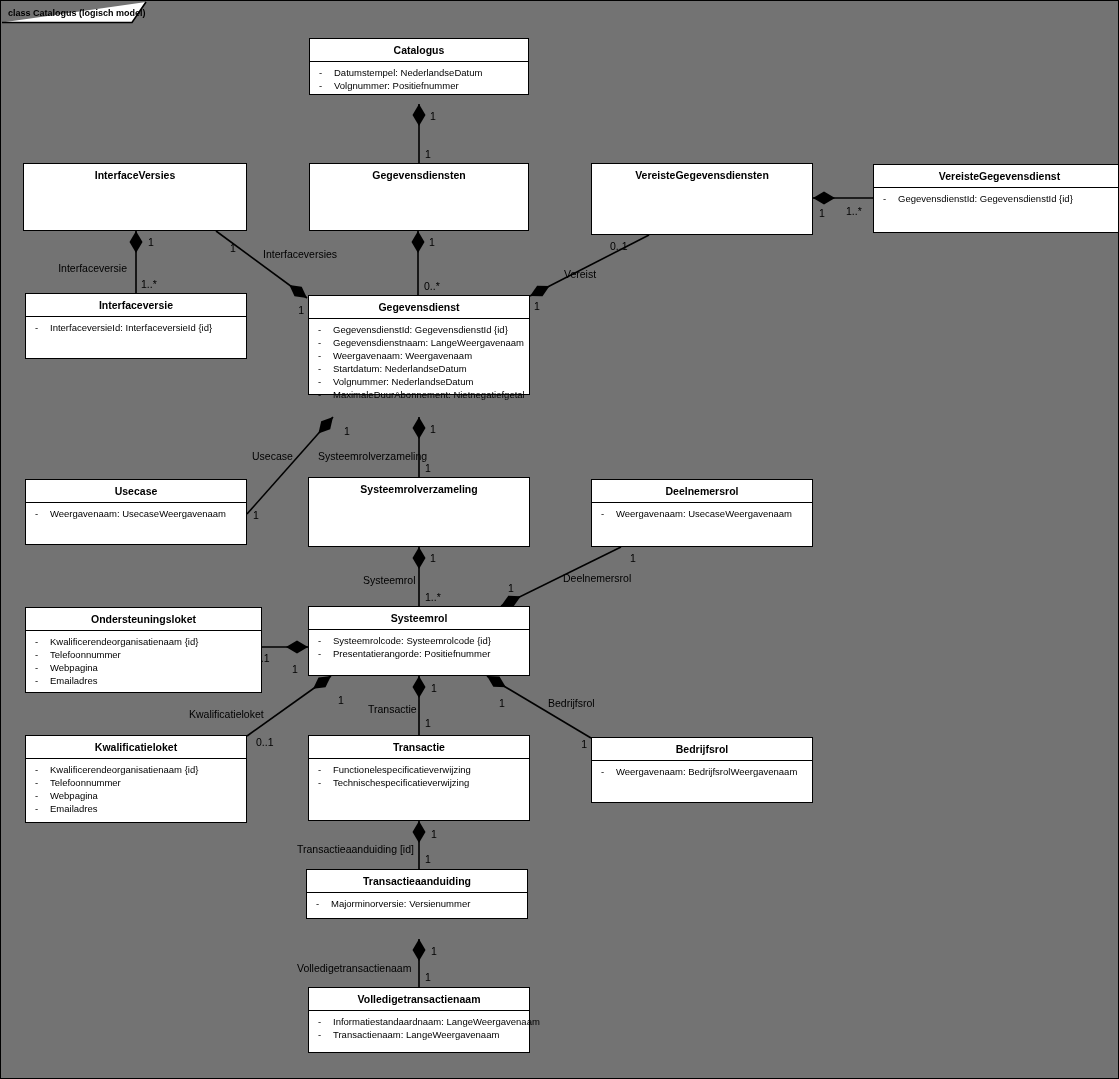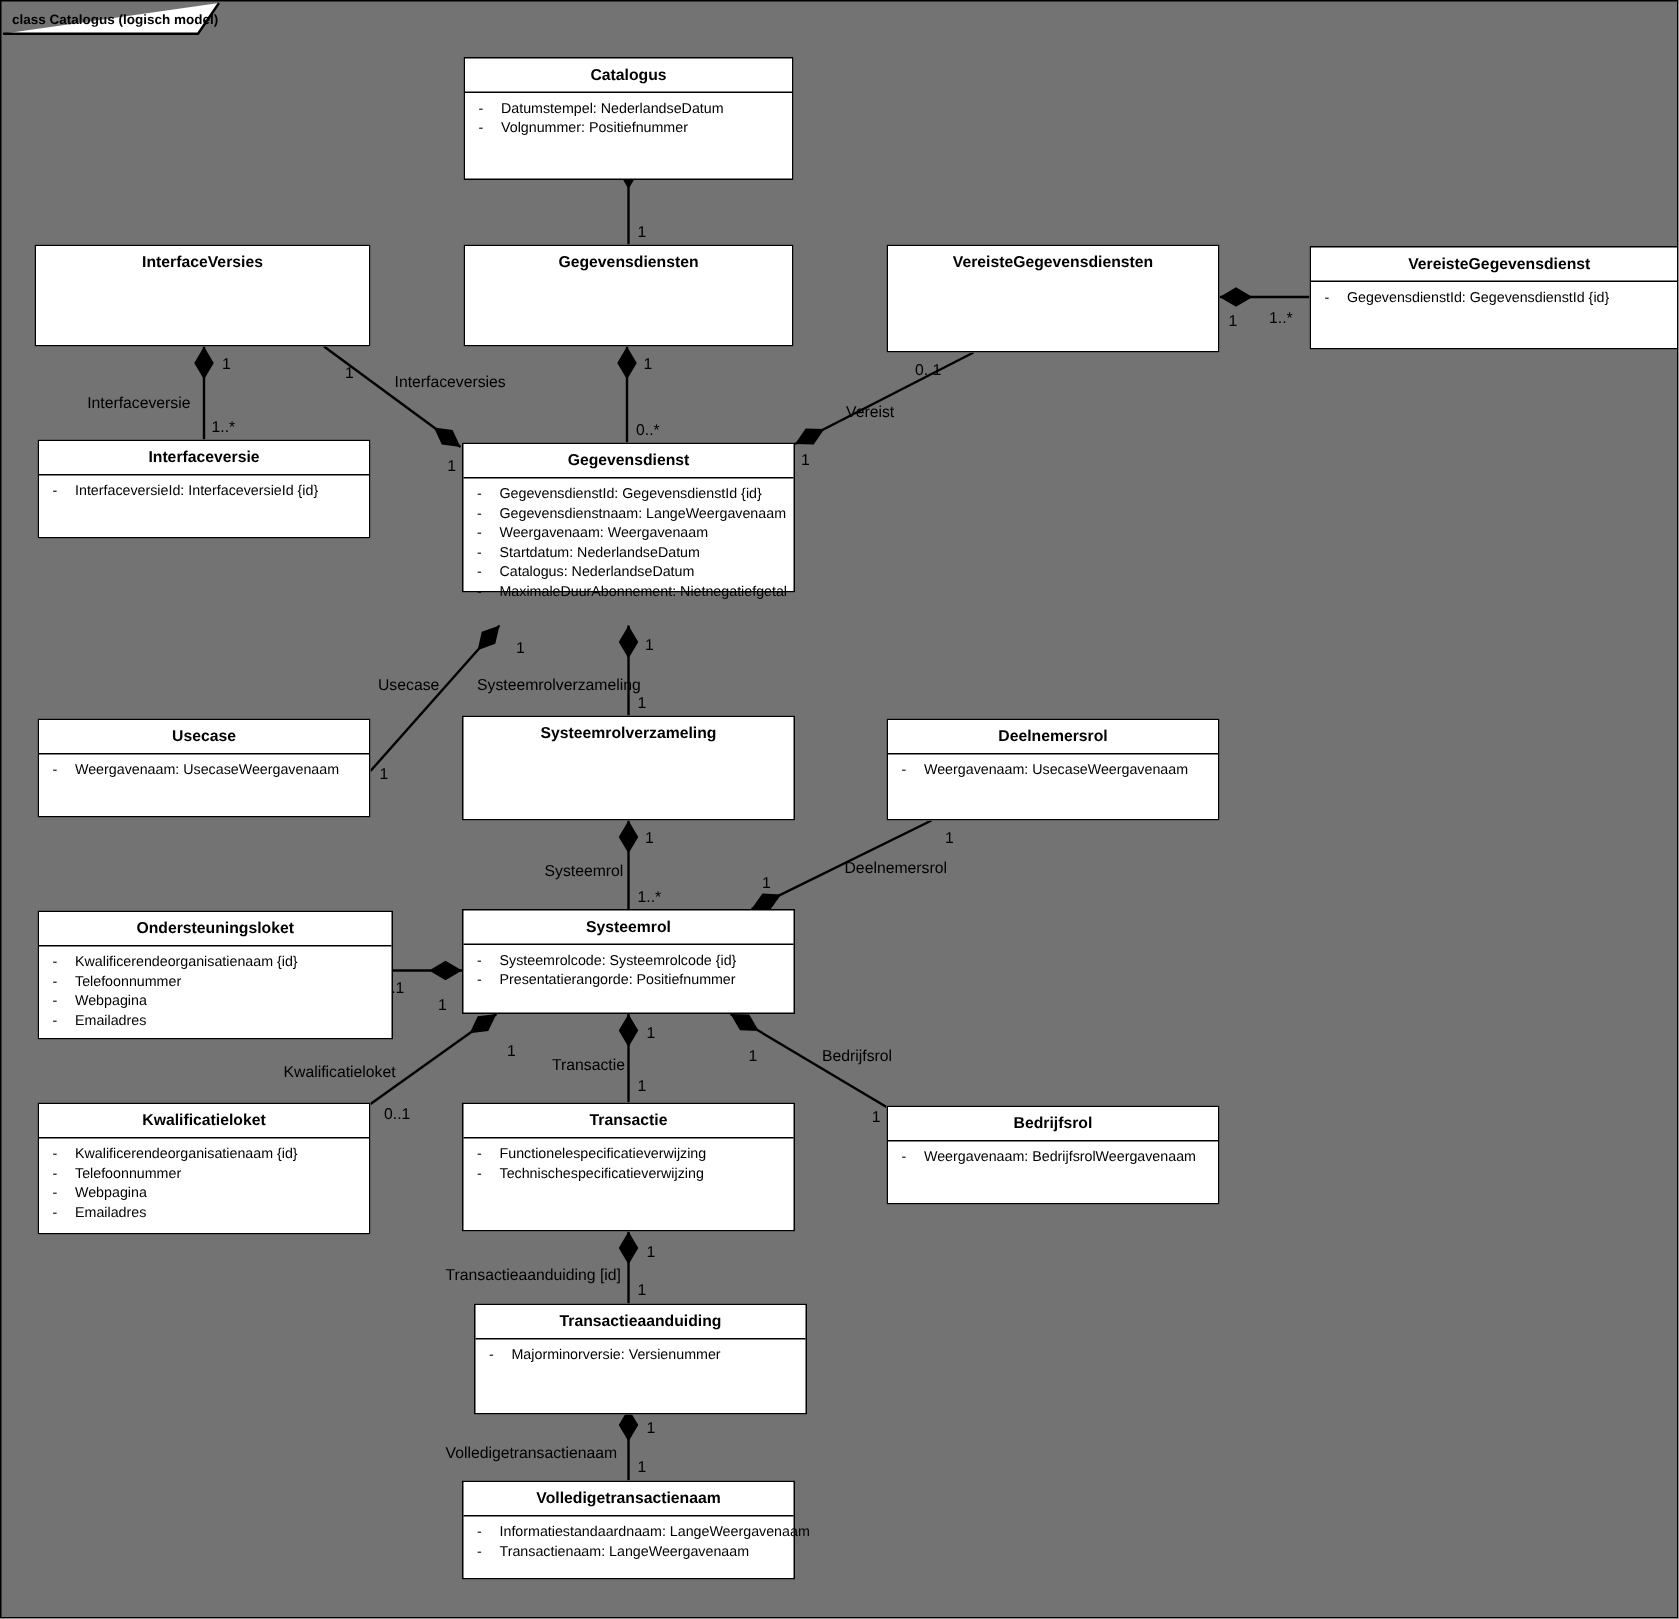--- a/index.html
+++ b/index.html
@@ -110,21 +110,21 @@
     <text x="296" y="852">Transactieaanduiding [id]</text>
     <text x="424" y="862">1</text>
 
     <line x1="418" y1="938" x2="418" y2="986" stroke="#000" stroke-width="1.6"></line>
     <polygon points="418,938 424.5,949 418,960 411.5,949" fill="#000"></polygon>
     <text x="430" y="954">1</text>
     <text x="296" y="971">Volledigetransactienaam</text>
     <text x="424" y="980">1</text>
   </svg>
 
-  <div class="uml-class has-attrs" style="left:308px;top:37px;width:220px;height:82px">
+  <div class="uml-class has-attrs" style="left:308px;top:37px;width:220px;height:57px">
     <div class="uml-title">Catalogus</div>
     <div class="uml-attrs">
       <div class="attr">
           <span class="vis">-</span>
           <span>Datumstempel: NederlandseDatum</span>
         </div>
       <div class="attr">
           <span class="vis">-</span>
           <span>Volgnummer: Positiefnummer</span>
         </div>
@@ -177,21 +177,21 @@
       <div class="attr">
           <span class="vis">-</span>
           <span>Weergavenaam: Weergavenaam</span>
         </div>
       <div class="attr">
           <span class="vis">-</span>
           <span>Startdatum: NederlandseDatum</span>
         </div>
       <div class="attr">
           <span class="vis">-</span>
-          <span>Catalogus: NederlandseDatum</span>
+          <span>Volgnummer: NederlandseDatum</span>
         </div>
       <div class="attr">
           <span class="vis">-</span>
           <span>MaximaleDuurAbonnement: Nietnegatiefgetal</span>
         </div>
     </div>
   </div>
 
   <div class="uml-class has-attrs" style="left:24px;top:478px;width:222px;height:66px">
     <div class="uml-title">Usecase</div>
@@ -292,21 +292,21 @@
   <div class="uml-class has-attrs" style="left:590px;top:736px;width:222px;height:66px">
     <div class="uml-title">Bedrijfsrol</div>
     <div class="uml-attrs">
       <div class="attr">
           <span class="vis">-</span>
           <span>Weergavenaam: BedrijfsrolWeergavenaam</span>
         </div>
     </div>
   </div>
 
-  <div class="uml-class has-attrs" style="left:315px;top:868px;width:222px;height:74px">
+  <div class="uml-class has-attrs" style="left:305px;top:868px;width:222px;height:50px">
     <div class="uml-title">Transactieaanduiding</div>
     <div class="uml-attrs">
       <div class="attr">
           <span class="vis">-</span>
           <span>Majorminorversie: Versienummer</span>
         </div>
     </div>
   </div>
 
   <div class="uml-class has-attrs" style="left:307px;top:986px;width:222px;height:66px">

